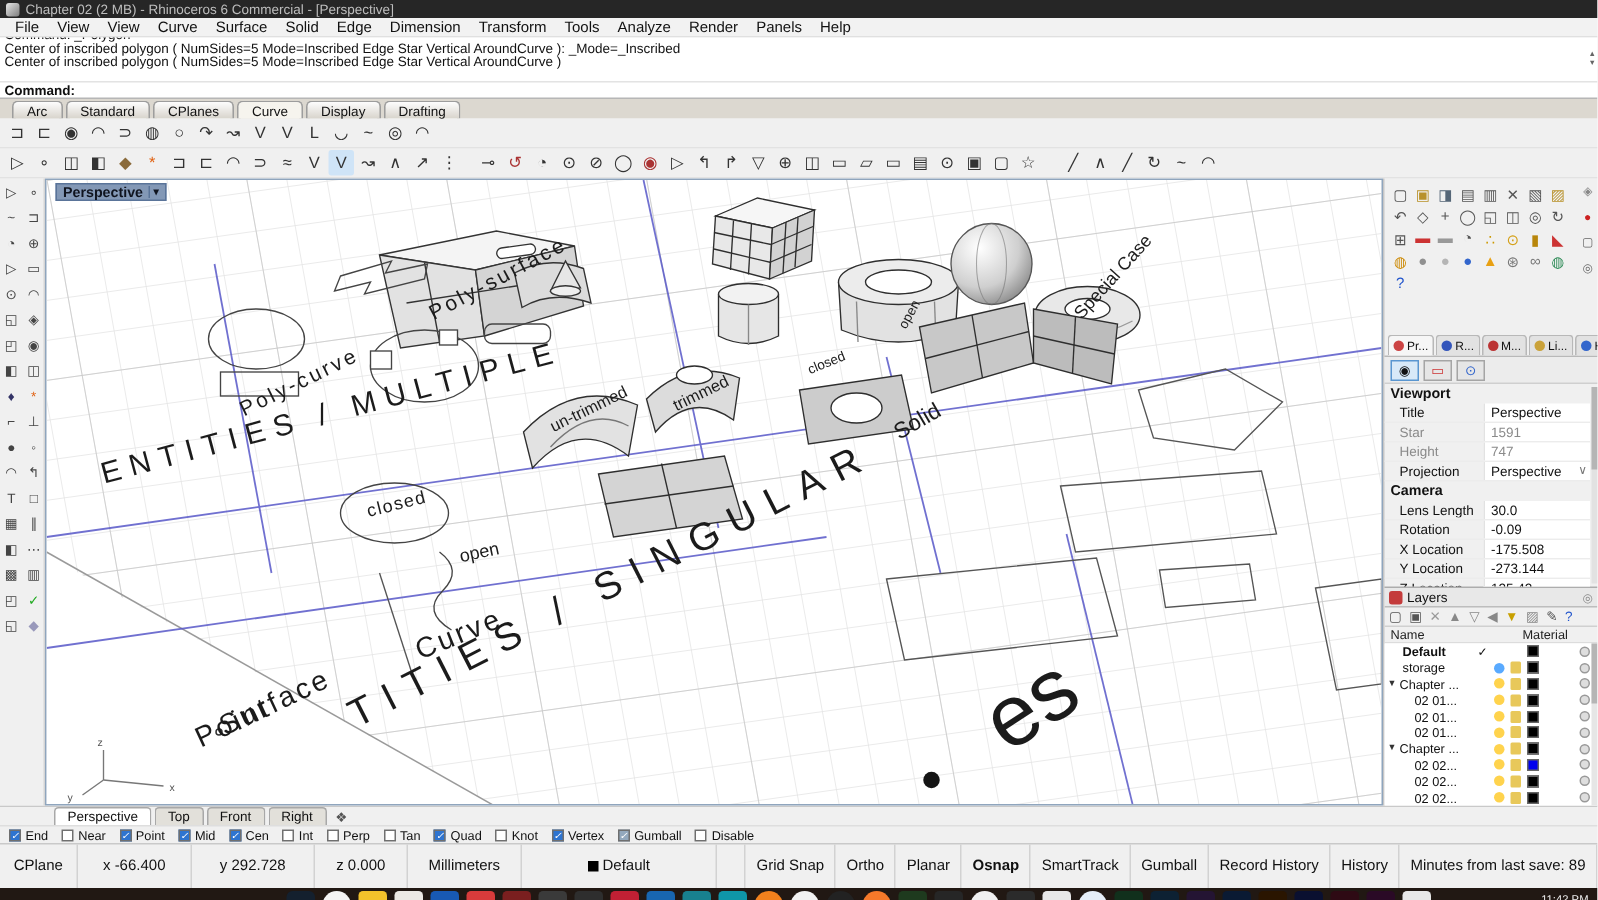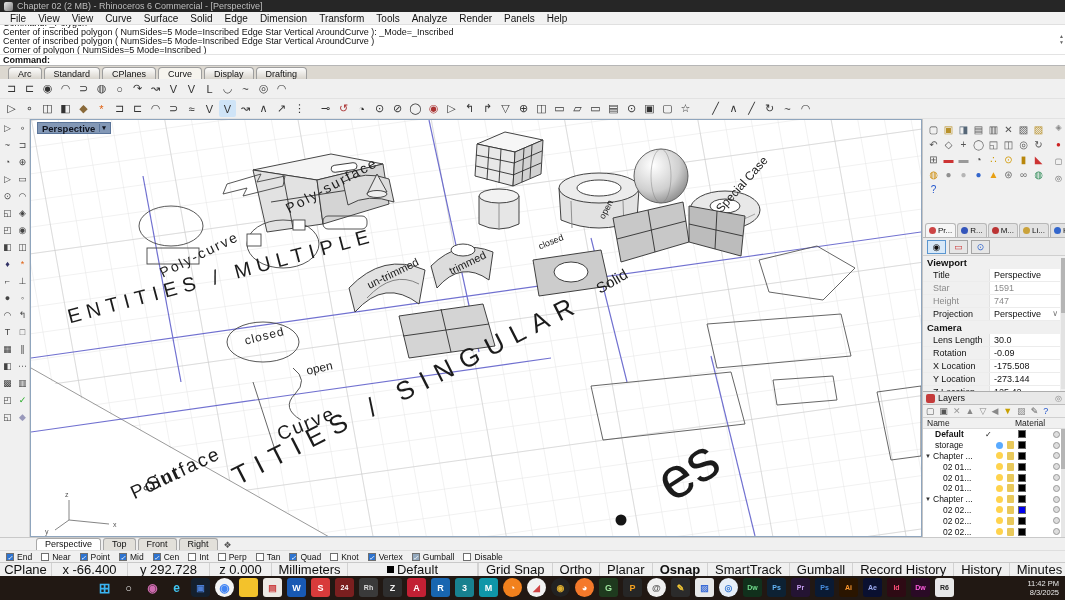--- a/index.html
+++ b/index.html
@@ -63,21 +63,21 @@
 .lmat{flex:1;display:flex;justify-content:flex-end;padding-right:1px}
 .lmat i{width:7px;height:7px;border:1px solid #999;border-radius:50%;background:#dedede}
 .lsb{position:absolute;right:0;top:0;bottom:0;width:4px;background:#e6e6e6}
 .lsb i{display:block;width:4px;height:40px;background:#b5b5b5}
 .vtabs{height:13px;background:#f0f0f0;border-top:1px solid #c9c9c9;display:flex;align-items:flex-end;padding-left:36px;gap:2px}
 .vtab{height:12px;line-height:11px;font-size:9px;padding:0 8px;border:1px solid #a8a8a8;border-bottom:none;border-radius:3px 3px 0 0;cursor:pointer}
 .vtabx{font-size:9px;color:#555;padding:0 4px;cursor:pointer}
 .osnap{height:12px;background:#f0f0f0;border-top:1px solid #dedede;display:flex;align-items:center;padding-left:6px;font-size:8.5px}
 .oitem{display:flex;align-items:center;gap:3px;margin-right:9px;cursor:pointer}
 .obox{width:8px;height:8px;border:1px solid #6f6f6f;background:#fff;color:#fff;font-size:6.5px;line-height:7px;text-align:center;flex:none}
-.status{height:14px;background:#f0f0f0;border-top:1px solid #c9c9c9;display:flex;align-items:stretch;font-size:13px}
+.status{height:30px;background:#f0f0f0;border-top:1px solid #c9c9c9;display:flex;align-items:stretch;font-size:10px}
 .scell{display:flex;align-items:center;justify-content:center;gap:3px;padding:0 7px;border-right:1px solid #d2d2d2;white-space:nowrap;cursor:pointer}
 .ssw{display:none;width:7px;height:7px;flex:none}
 .ssp{flex:1;border-right:1px solid #d2d2d2}
 .taskbar{height:24px;background:#211813;position:relative}
 .ticons{position:absolute;left:95px;top:2px;display:flex;gap:5px}
 .tico{width:19px;height:19px;display:flex;align-items:center;justify-content:center;font-size:9px;font-weight:bold;color:#ddd;cursor:pointer;flex:none}
 .clock{position:absolute;right:6px;top:3px;text-align:right;color:#eaeaea;font-size:7.5px;line-height:9px;cursor:default}
 </style>
 </head>
 <body>
@@ -104,21 +104,20 @@
     <span>Panels</span>
     <span>Help</span>
   </div>
 
 <div class="cmdhist">
   <div class="histlines">
 
   <div>Command: _Polygon</div>
       <div>Center of inscribed polygon ( NumSides=5  Mode=Inscribed  Edge  Star  Vertical  AroundCurve ): _Mode=_Inscribed</div>
       <div>Center of inscribed polygon ( NumSides=5  Mode=Inscribed  Edge  Star  Vertical  AroundCurve )</div>
-      <div>Corner of polygon ( NumSides=5  Mode=Inscribed )</div>
     </div>
   <div class="cmdscroll">
     <span>▲</span>
     <span>▼</span>
   </div>
 </div>
 <div class="cmdline">Command:</div>
 
 <div class="tabbar">
 

